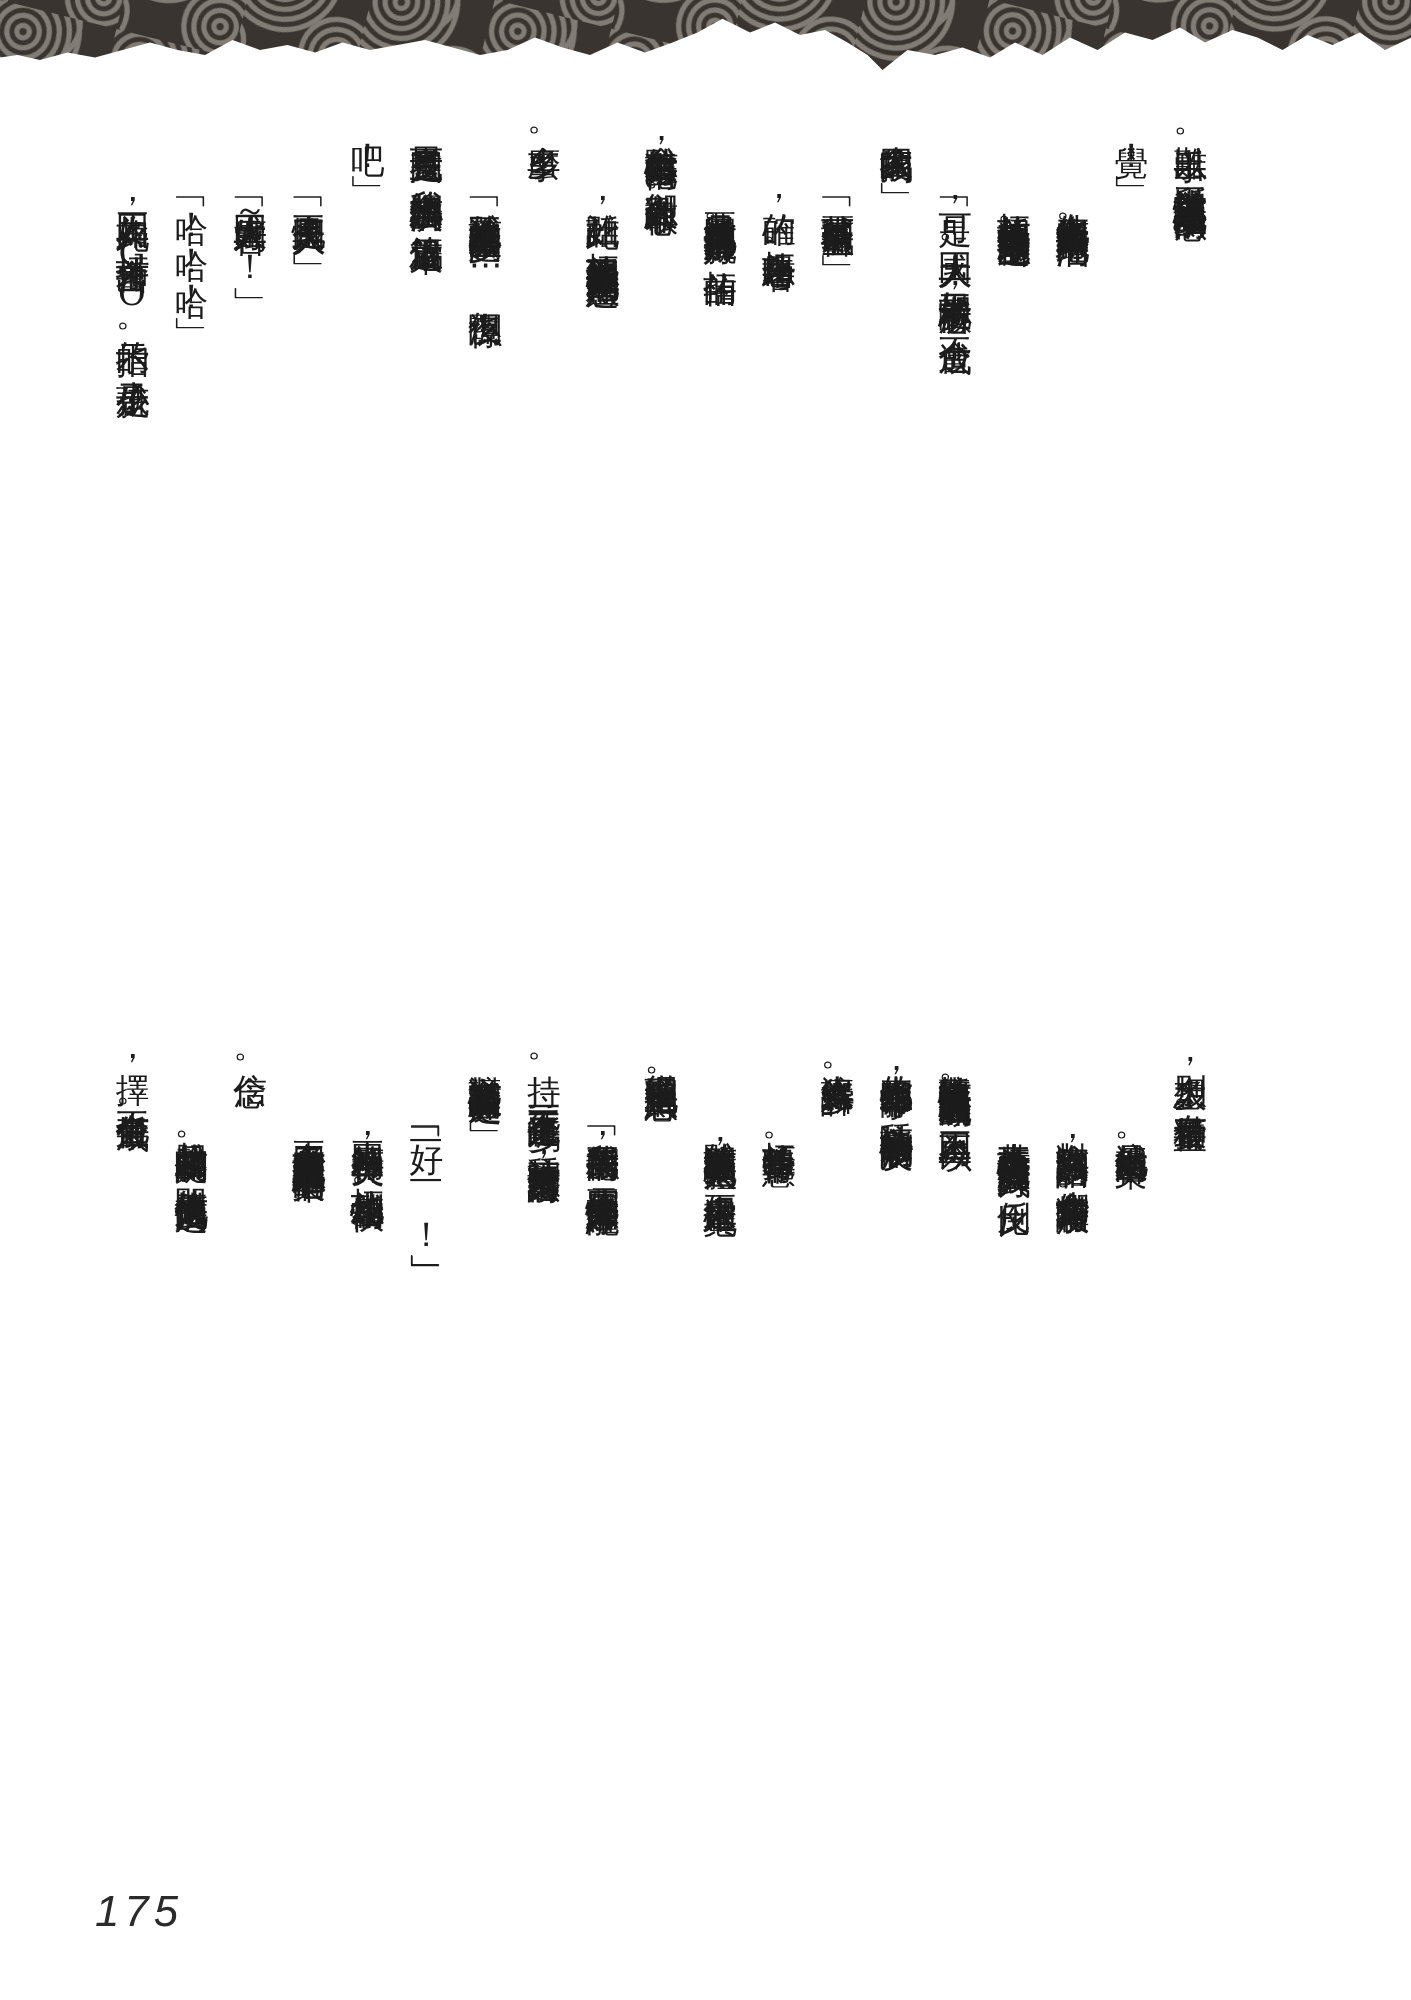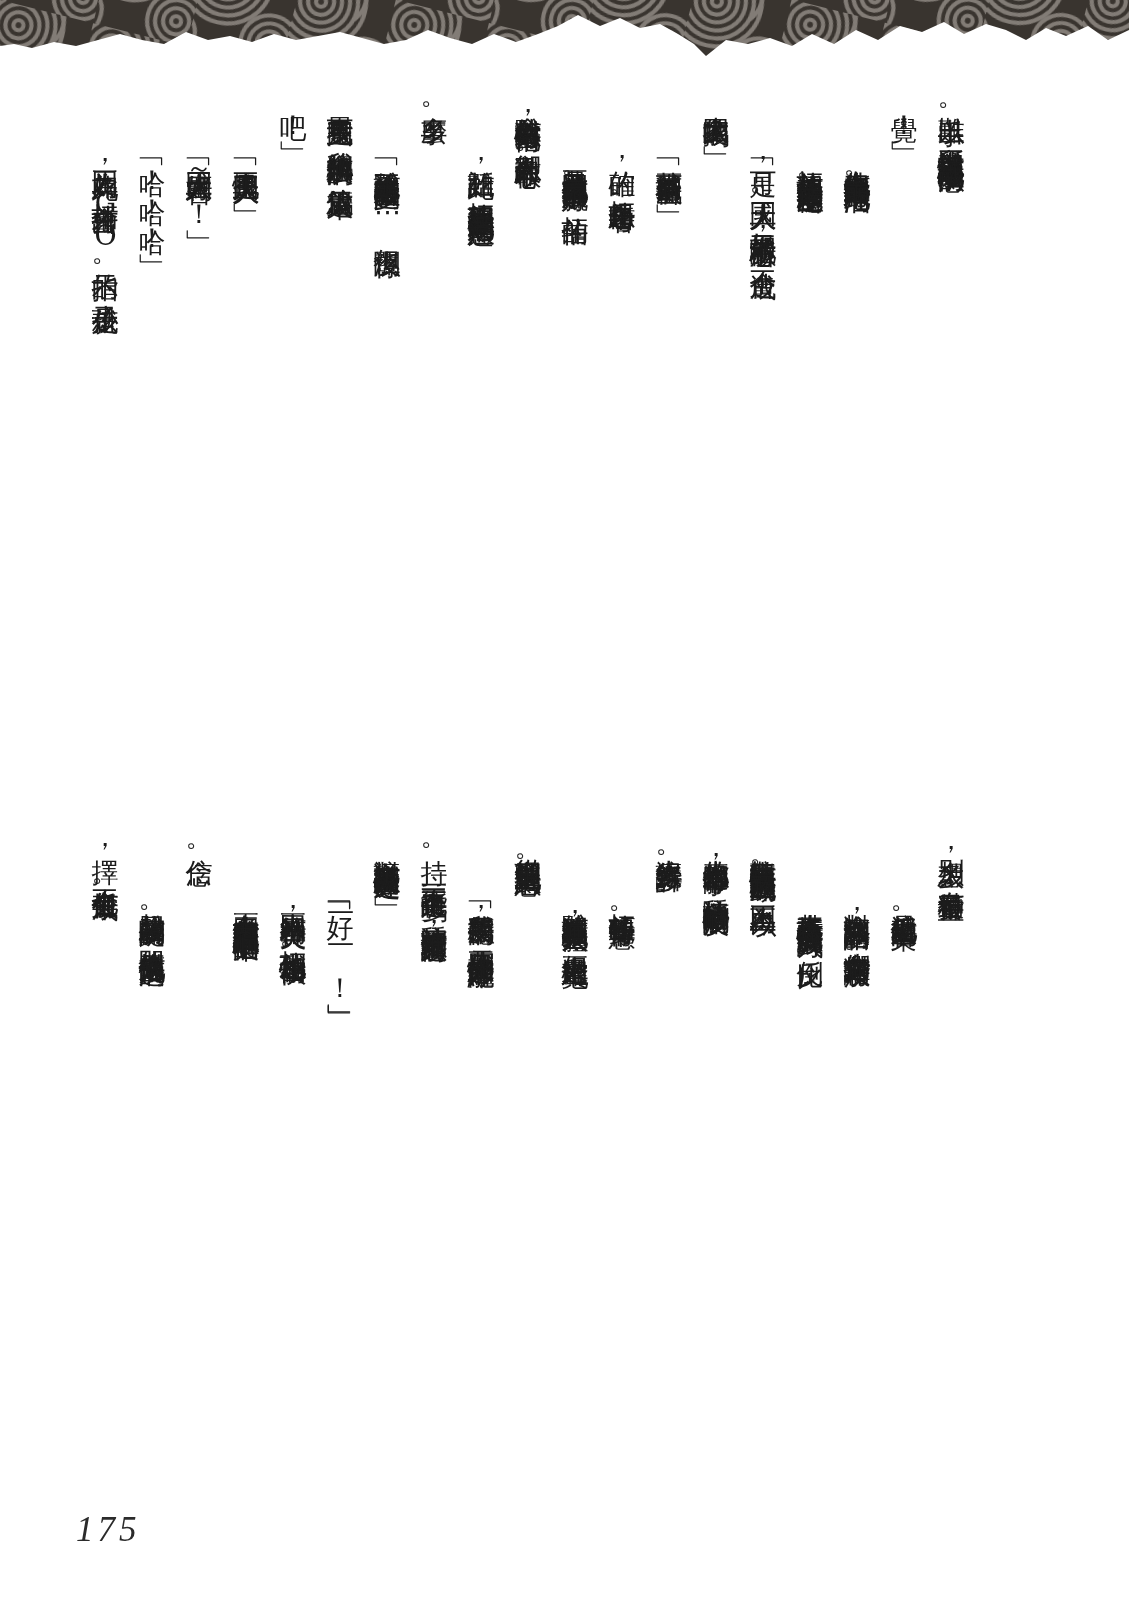--- a/index.html
+++ b/index.html
@@ -38,21 +38,21 @@
     top:838px;right:154px;
     width:893px;height:700px;
   }
   .page-number{
     position:absolute;
     left:76px;top:1510px;
     font-style:italic;
     font-size:35px;
     letter-spacing:4px;
     color:#2b2b2b;
-    font-family:Liberation Serif, serif;
+    font-family:Liberation Sans, sans-serif;
   }
 </style>
 </head>
 <body>
 
 <div class="page">
 
   <svg class="torn-banner" viewBox="0 0 1129 56" preserveAspectRatio="none" aria-hidden="true">
     <defs>
       <pattern id="zebra" width="96" height="96" patternUnits="userSpaceOnUse" patternTransform="rotate(14)">

